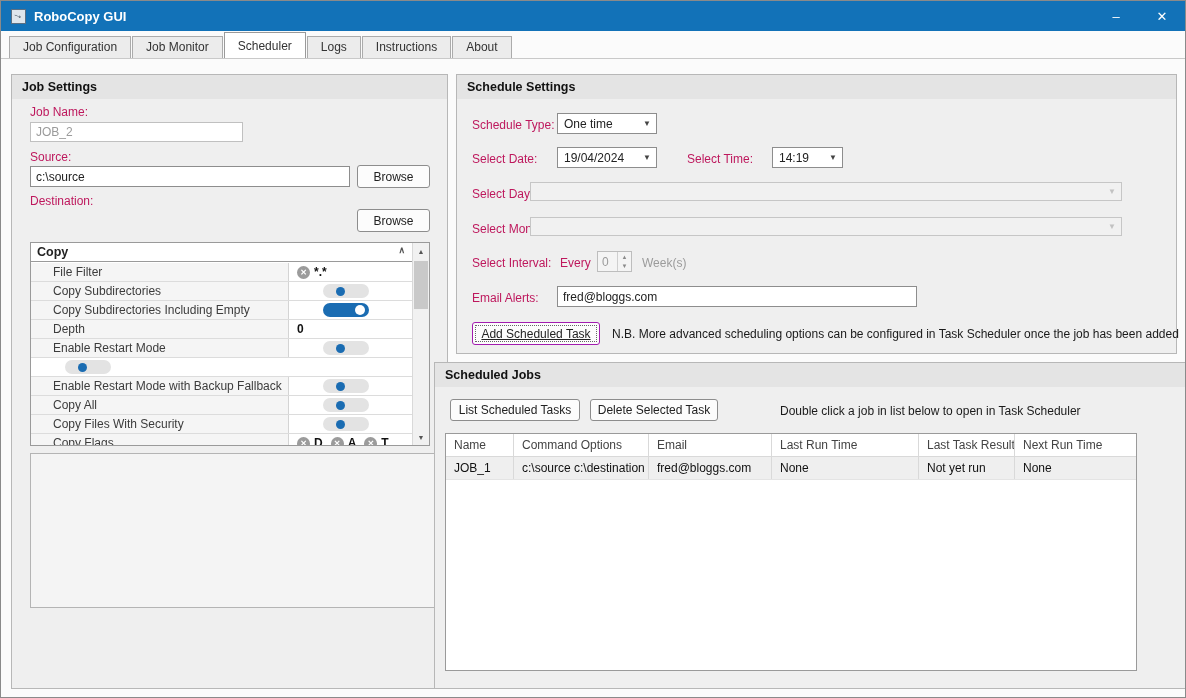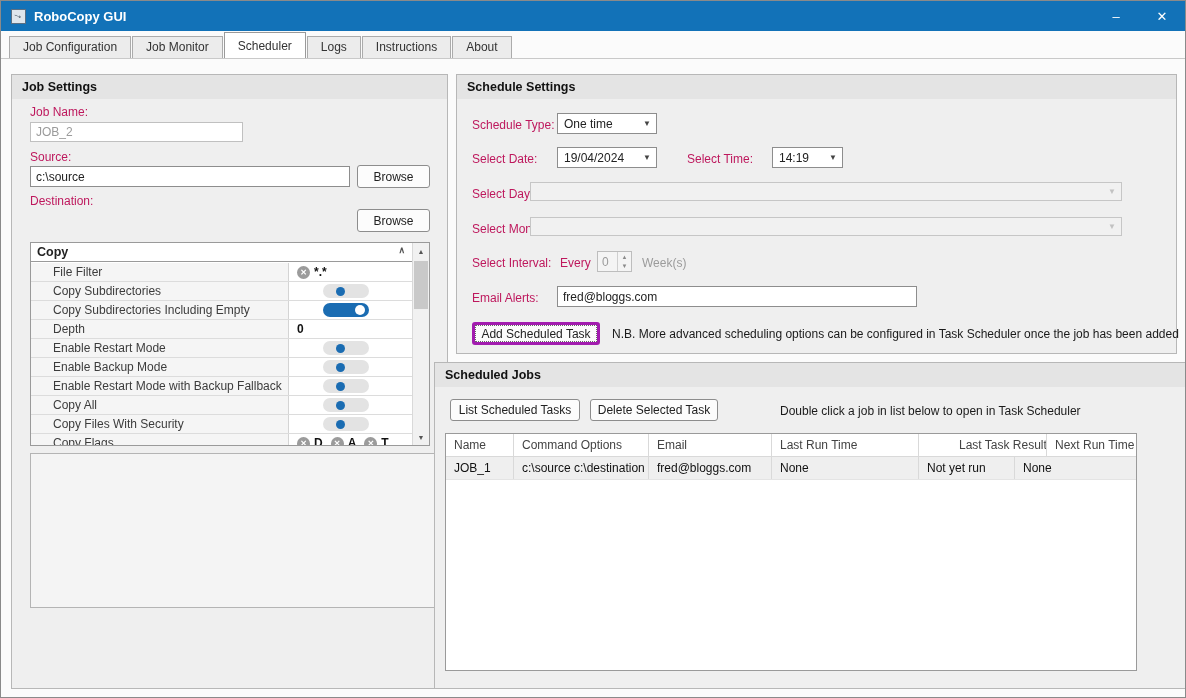--- a/index.html
+++ b/index.html
@@ -64,21 +64,21 @@
   .lbl { position:absolute; color:#be185d; white-space:nowrap; }
   .textbox {
     position:absolute; background:#fff; border:1px solid #8d8d8d;
     display:flex; align-items:center; padding:0 5px; white-space:nowrap; overflow:hidden;
   }
   .textbox.light { border-color:#c0c0c0; color:#9b9b9b; }
   .btn {
     position:absolute; background:#fcfcfc; border:1px solid #8d8d8d; border-radius:3px;
     display:flex; align-items:center; justify-content:center; color:#222; cursor:default;
   }
-  .btn.focused { border:3px solid #a21caf; outline:1px dotted #666; outline-offset:-4px; }
+  .btn.focused { border:1px solid #a21caf; outline:1px dotted #666; outline-offset:-4px;text-decoration:underline; }
   .combo {
     position:absolute; background:#fff; border:1px solid #8d8d8d;
     display:flex; align-items:center; padding-left:6px; white-space:nowrap;
   }
   .combo .arrow { margin-left:auto; padding-right:5px; color:#444; font-size:8px; }
   .combo.disabled { background:#f1f1f1; border-color:#c6c6c6; }
   .combo.disabled .arrow { color:#c2c2c2; }
   
   .spinner {
     position:absolute; background:#f4f4f4; border:1px solid #bdbdbd;
@@ -229,21 +229,20 @@
           </div>
           <div class="crow">
             <div class="clabel">Enable Restart Mode</div>
             <div class="cvalue">
               <span class="toggle">
                 <span class="knob"></span>
               </span>
             </div>
           </div>
           <div class="crow">
-            <div class="clabel">Enable Backup Mode</div>
             <div class="cvalue">
               <span class="toggle">
                 <span class="knob"></span>
               </span>
             </div>
           </div>
           <div class="crow">
             <div class="clabel">Enable Restart Mode with Backup Fallback</div>
             <div class="cvalue">
               <span class="toggle">
@@ -343,21 +342,21 @@
     <div class="btn" style="left:15px; top:36px; width:130px; height:22px;">List Scheduled Tasks</div>
     <div class="btn" style="left:155px; top:36px; width:128px; height:22px;">Delete Selected Task</div>
     <div class="note" style="left:345px; top:41px;">Double click a job in list below to open in Task Scheduler</div>
 
     <div class="jobtable">
         <div class="trow head">
           <div class="tcell" style="flex: 0 0 68px;">Name</div>
           <div class="tcell" style="flex: 0 0 135px;">Command Options</div>
           <div class="tcell" style="flex: 0 0 123px;">Email</div>
           <div class="tcell" style="flex: 0 0 147px;">Last Run Time</div>
-          <div class="tcell" style="flex: 0 0 96px; margin-left: 32px;">Last Task Result</div>
+          <div class="tcell" style="flex: 0 0 96px;">Last Task Result</div>
           <div class="tcell" style="flex: 1 1 0%; border-right: none;">Next Run Time</div>
         </div>
         <div class="trow data">
           <div class="tcell" style="flex: 0 0 68px;">JOB_1</div>
           <div class="tcell" style="flex: 0 0 135px;">c:\source c:\destination "...</div>
           <div class="tcell" style="flex: 0 0 123px;">fred@bloggs.com</div>
           <div class="tcell" style="flex: 0 0 147px;">None</div>
           <div class="tcell" style="flex: 0 0 96px;">Not yet run</div>
           <div class="tcell" style="flex: 1 1 0%; border-right: none;">None</div>
         </div>

